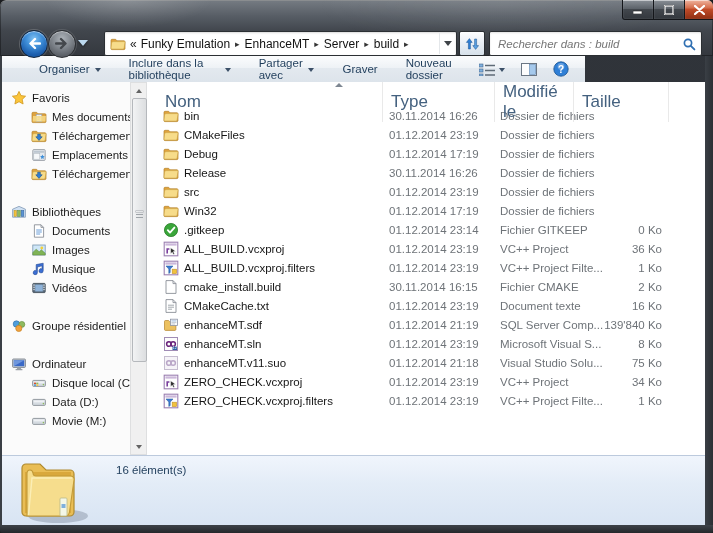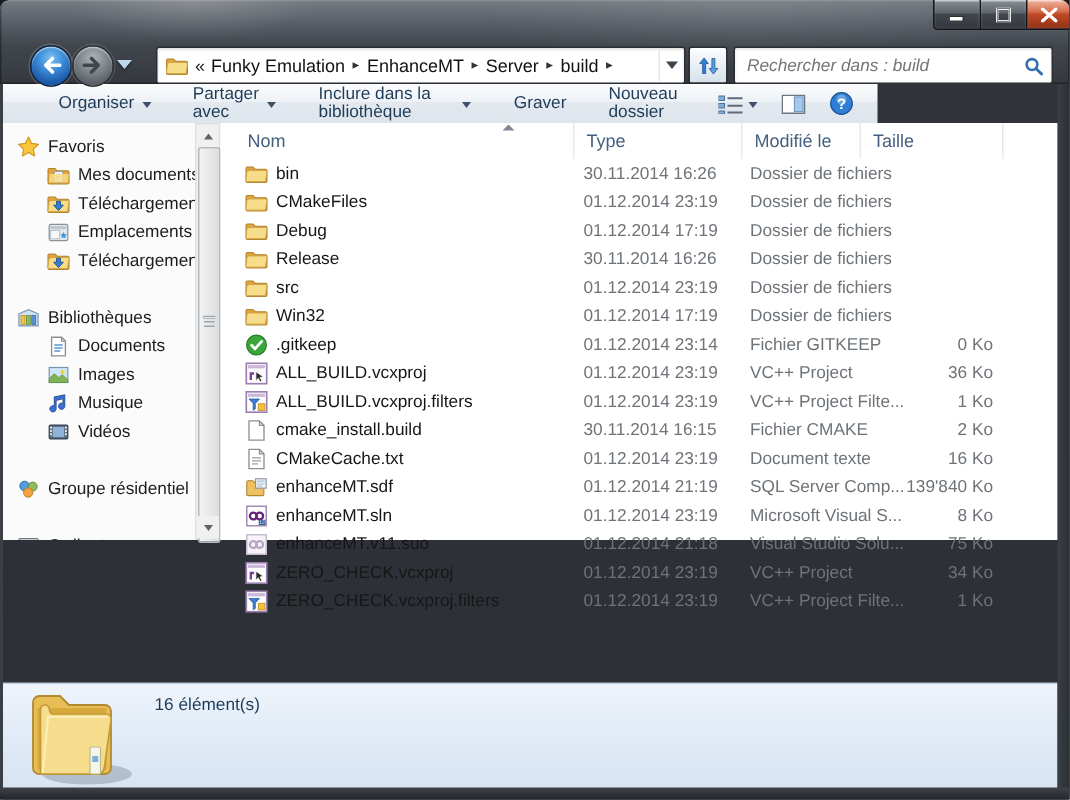--- a/index.html
+++ b/index.html
@@ -48,54 +48,54 @@
   .search .mag{margin-right:5px;display:flex;}
   
   .toolbar{position:absolute;left:2px;top:56px;width:583px;height:26px;
         background:linear-gradient(180deg,#fbfcfd 0%,#eef2f6 45%,#e3e9ef 46%,#dde4eb 100%);
         border-bottom:1px solid #c9d0d8;display:flex;align-items:center;font-size:11.5px;color:#1e3c5a;}
   .tbitem{display:flex;align-items:center;gap:5px;padding:4px 9px;border-radius:2px;cursor:default;}
   .tb-arrow{width:0;height:0;border-left:3.5px solid transparent;border-right:3.5px solid transparent;border-top:4px solid #3c5068;margin-top:1px;}
   .tbspacer{flex:1;}
   .tbicon{display:flex;align-items:center;gap:3px;padding:3px 6px;margin-right:4px;}
   
-  .main{position:absolute;left:2px;top:82px;width:703px;height:278px;background:#fff;display:flex;}
+  .main{position:absolute;left:2px;top:82px;width:703px;height:373px;background:#fff;display:flex;border-radius:22px;}
   .sidebar{width:128px;background:#fbfbfb;padding-top:6px;box-sizing:border-box;overflow:hidden;}
   .side-row{display:flex;align-items:center;height:19px;font-size:11.5px;color:#1c1c1c;white-space:nowrap;cursor:default;}
   .side-row .ic{width:16px;height:16px;display:flex;flex:none;margin-right:5px;}
   .side-row.lvl0{padding-left:9px;}
   .side-row.lvl1{padding-left:29px;}
   .side-gap{height:19px;}
   .side-scroll{width:17px;background:#f0f0f0;border:1px solid #dedfe0;box-sizing:border-box;position:relative;}
   .sarrow{position:absolute;left:0;width:15px;height:15px;background:#f0f0f0;display:flex;align-items:center;justify-content:center;}
   .sarrow.up{top:0;} .sarrow.down{bottom:0;}
   .sthumb{position:absolute;left:1px;top:15px;width:13px;height:262px;border:1px solid #b5b8bc;border-radius:2px;
         background:linear-gradient(90deg,#f2f3f4,#dcdee0);}
   .sthumb:after{content:"";position:absolute;left:3px;top:112px;width:7px;height:1px;box-shadow:0 0 0 .5px #9fa4a9,0 3px 0 0 #9fa4a9,0 6px 0 0 #9fa4a9;}
   .tri-up{width:0;height:0;border-left:3.5px solid transparent;border-right:3.5px solid transparent;border-bottom:4px solid #636363;}
   .tri-down{width:0;height:0;border-left:3.5px solid transparent;border-right:3.5px solid transparent;border-top:4px solid #636363;}
   
   .flist{flex:1;position:relative;background:#fff;}
-  .fhead{display:grid;grid-template-columns:236px 112px 79px 95px 1fr;height:24px;font-size:12px;color:#44617f;position:relative;}
+  .fhead{display:grid;grid-template-columns:236px 112px 79px 95px 1fr;height:24px;font-size:17px;color:#44617f;position:relative;}
   .fhead .hc{display:flex;align-items:center;border-right:1px solid #e9e9e9;padding-left:8px;box-sizing:border-box;cursor:default;}
   .fhead .hc.first{padding-left:18px;}
   .fhead .hc.last{border-right:none;}
   .sortcaret{position:absolute;left:188px;top:1px;width:0;height:0;border-left:4px solid transparent;border-right:4px solid transparent;border-bottom:4px solid #7e8792;}
   .frow{display:grid;grid-template-columns:236px 112px 79px 95px 1fr;height:19px;align-items:center;font-size:11.5px;cursor:default;}
   .fname{display:flex;align-items:center;gap:5px;padding-left:16px;color:#161616;white-space:nowrap;overflow:hidden;}
   .fname .ic{width:16px;height:16px;flex:none;display:flex;}
   .fmeta{color:#6e7378;padding-left:6px;white-space:nowrap;}
   .ftype{color:#6e7378;padding-left:5px;white-space:nowrap;overflow:visible;}
   .fsize{color:#6e7378;text-align:right;padding-right:7px;white-space:nowrap;}
   
   .details{position:absolute;left:2px;top:455px;width:703px;height:70px;
         background:linear-gradient(180deg,#f0f5fc 0%,#e3ecf7 40%,#d8e4f3 100%);
         border-top:1px solid #bccadd;}
   .bigfolder{position:absolute;left:14px;top:2px;}
-  .dtext{position:absolute;left:101px;top:8px;font-size:11.5px;color:#1e3c5a;}
+  .dtext{position:absolute;left:114px;top:8px;font-size:11.5px;color:#1e3c5a;}
   
   .bottomframe{position:absolute;left:0;top:525px;width:713px;height:8px;
         background:linear-gradient(180deg,#3d4248,#24272b);}
   .sideframeR{position:absolute;right:0;top:56px;width:8px;height:469px;
         background:linear-gradient(90deg,#3a3f45,#2b2f34);}
   .sideframeL{position:absolute;left:0;top:56px;width:2px;height:469px;background:#3a3f45;}
 </style>
 </head>
 <body>
 
@@ -176,25 +176,25 @@
     </div>
   </div>
 
   <div class="toolbar">
     <div id="tb-items" style="display:flex;align-items:center;margin-left:28px;gap:10px;">
         <div class="tbitem">
           <span>Organiser</span>
           <span class="tb-arrow"></span>
         </div>
         <div class="tbitem">
+          <span>Inclure dans la bibliothèque</span>
+          <span class="tb-arrow"></span>
+        </div>
+        <div class="tbitem">
           <span>Partager avec</span>
-          <span class="tb-arrow"></span>
-        </div>
-        <div class="tbitem">
-          <span>Inclure dans la bibliothèque</span>
           <span class="tb-arrow"></span>
         </div>
         <div class="tbitem">
           <span>Graver</span>
         </div>
         <div class="tbitem">
           <span>Nouveau dossier</span>
         </div>
       </div>
     <div class="tbspacer"></div>

